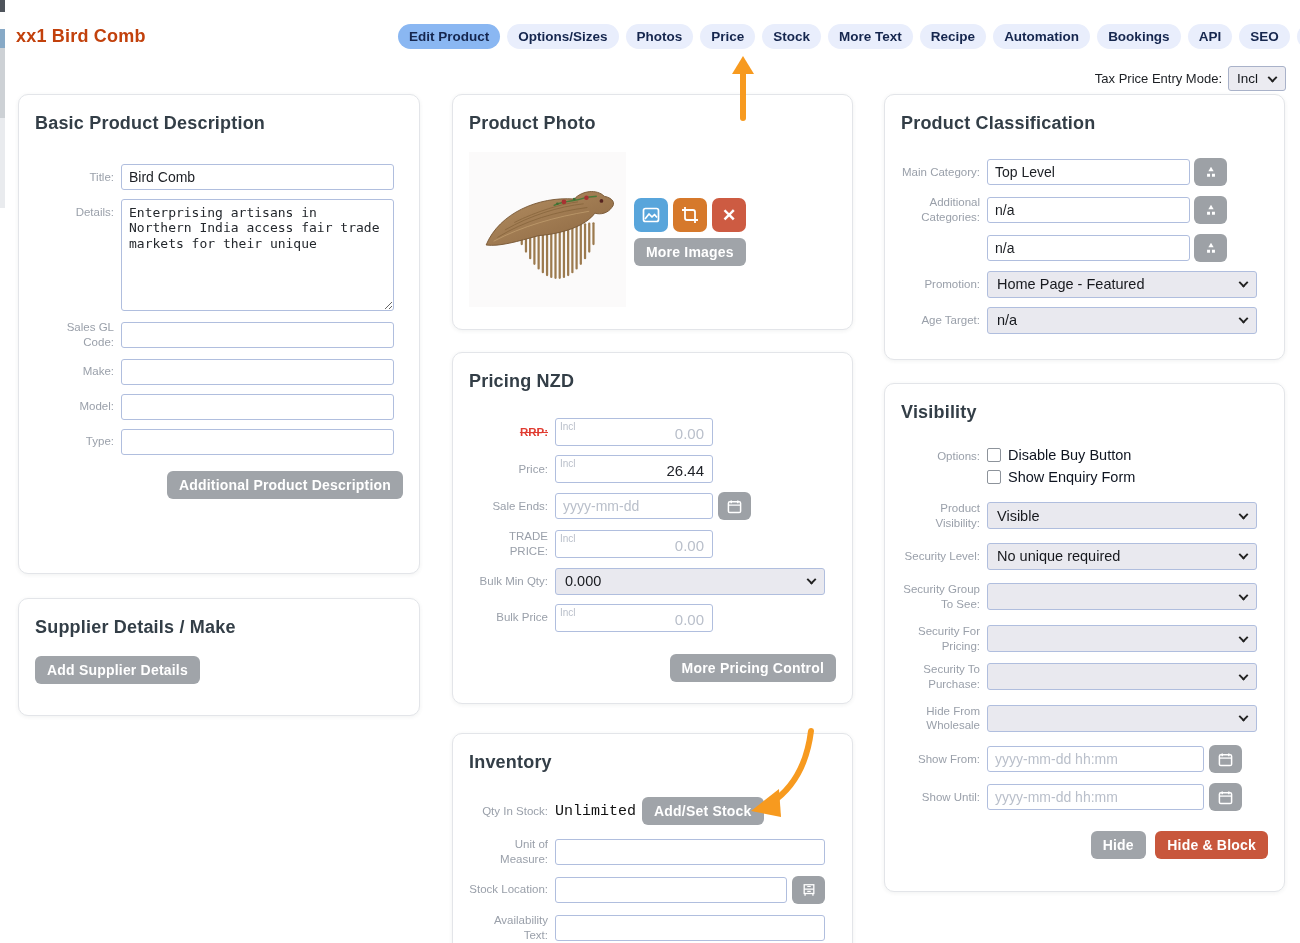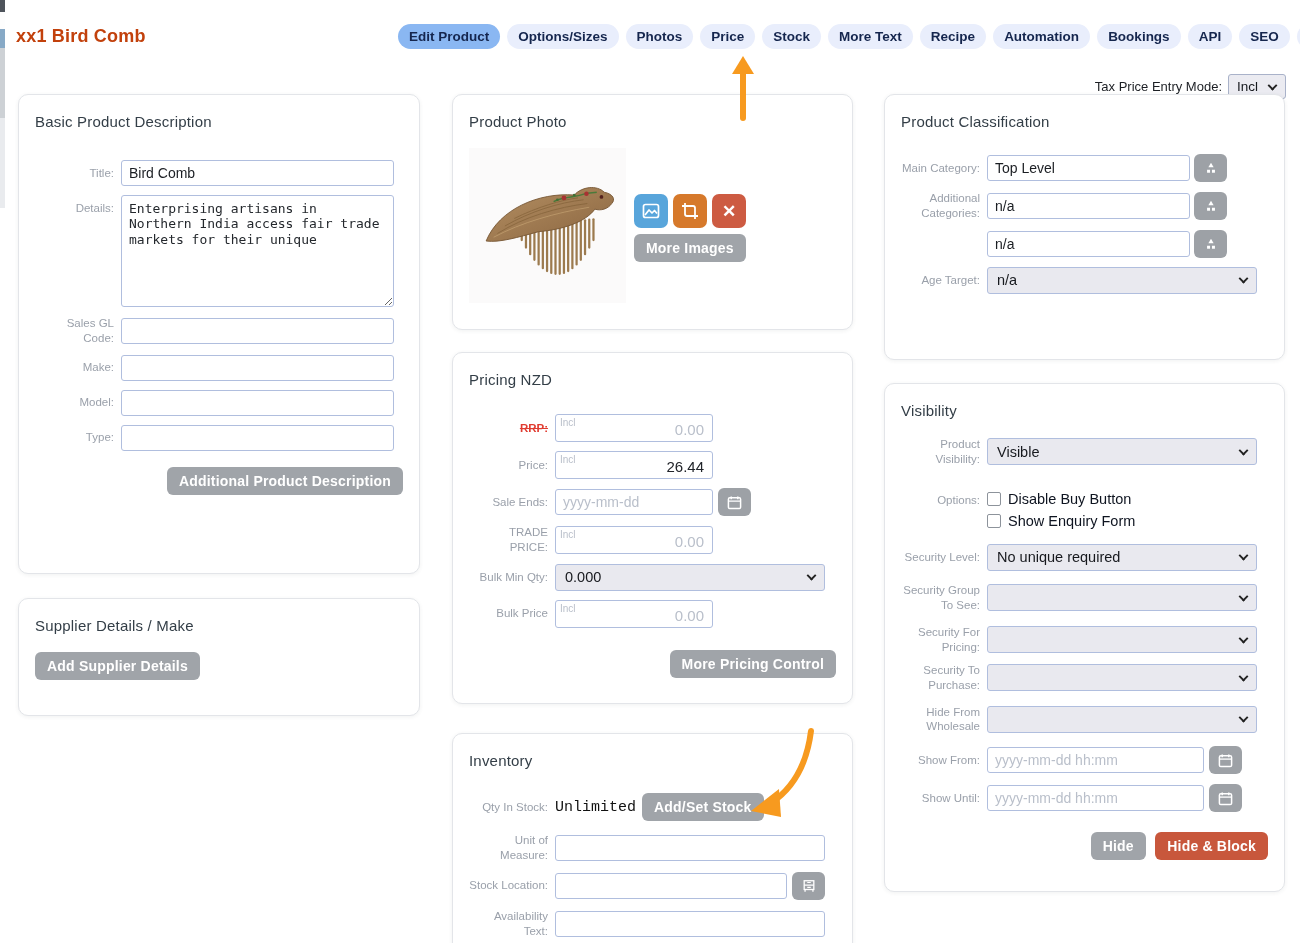--- a/index.html
+++ b/index.html
@@ -12,30 +12,30 @@
   .sliver .s3{height:19px;background:#87a9c6;} .sliver .s4{height:70px;background:#cdd1d5;}
   .sliver .s5{height:90px;background:#e9ebee;}
 
   .page-title { position:absolute; left:16px; top:26px; font-size:18px; font-weight:700; color:#c2410c; letter-spacing:.2px; }
 
   .tabs { position:absolute; left:398px; top:24px; width:890px; display:flex; gap:7px; flex-wrap:nowrap; }
   .tab { background:#e9eefc; color:#15264e; font-weight:700; font-size:13.5px;
     padding:5px 11px; border-radius:14px; white-space:nowrap; cursor:pointer; }
   .tab.active { background:#8ab7f2; }
 
-  .tax-row { position:absolute; right:14px; top:74px; display:flex; align-items:center; gap:6px; }
+  .tax-row { position:absolute; right:14px; top:66px; display:flex; align-items:center; gap:6px; }
   .tax-row .lbl { font-size:13px; color:#1c1f24; }
   .fake-select { position:relative; background:#ebebf1; border:1px solid #a9b2c9; border-radius:3px;
     display:flex; align-items:center; padding:0 22px 0 8px; height:25px; font-size:13.5px; color:#15181d; cursor:pointer; }
   .chev { position:absolute; right:9px; top:50%; width:7px; height:7px; border-right:2px solid #222;
     border-bottom:2px solid #222; transform:translateY(-70%) rotate(45deg); }
 
   .card { position:absolute; background:#fff; border:1px solid #e3e5e9; border-radius:10px;
     box-shadow:0 1px 4px rgba(40,50,60,.07); padding:18px 16px; overflow:hidden; }
-  .card h2 { font-size:15px; font-weight:400; color:#333e47; letter-spacing:.2px; margin-bottom:18px; }
+  .card h2 { font-size:18px; font-weight:700; color:#333e47; letter-spacing:.2px; margin-bottom:18px; }
 
   .row { display:flex; align-items:center; margin-bottom:9px; }
   .row .lab { width:86px; min-width:86px; text-align:right; font-size:11.5px; color:#9aa0aa;
     padding-right:7px; line-height:1.3; }
   .row .lab.top { align-self:flex-start; padding-top:6px; }
   input[type=text], textarea { border:1px solid #b0bede; border-radius:3px; font-size:14px;
     color:#1b1e23; padding:4px 7px; height:26px; outline:none; background:#fff;
     font-family:"Liberation Sans", sans-serif; }
   input::placeholder, textarea::placeholder { color:#b9bfca; }
   textarea { height:112px; resize:both; font-family:"DejaVu Sans Mono", monospace; font-size:13px;
@@ -327,50 +327,57 @@
     <input type="text" style="width: 203px;" value="n/a">
     <button class="icon-btn" style="margin-left:4px;">
       <svg width="14" height="14" viewBox="0 0 16 16">
         <path d="M8 2 L11 7 H5 Z" fill="#fff"></path>
         <rect x="3.5" y="10" width="3.4" height="3.4" fill="#fff"></rect>
         <rect x="9.1" y="10" width="3.4" height="3.4" fill="#fff"></rect>
       </svg>
     </button>
   </div>
   <div class="row">
+    <span class="lab">Promotion:</span>
+    <div class="sel" style="width:270px;">
+      <span>Home Page - Featured</span>
+      <i class="chev"></i>
+    </div>
+  </div>
+  <div class="row">
     <span class="lab">Age Target:</span>
     <div class="sel" style="width:270px;">
       <span>n/a</span>
       <i class="chev"></i>
     </div>
   </div>
 </div>
 
 <div class="card" style="left:884px; top:383px; width:401px; height:509px;">
   <h2>Visibility</h2>
-  <div class="row" style="margin-top:10px; margin-bottom:12px;">
-    <span class="lab">Product Visibility:</span>
-    <div class="sel" style="width:270px;">
-      <span>Visible</span>
-      <i class="chev"></i>
-    </div>
-  </div>
   <div class="row" style="margin-top:24px; align-items:flex-start;">
     <span class="lab" style="padding-top:2px;">Options:</span>
     <div>
       <div class="cb-row">
         <span class="cb"></span>
         <span class="cb-lab">Disable Buy Button</span>
       </div>
       <div class="cb-row">
         <span class="cb"></span>
         <span class="cb-lab">Show Enquiry Form</span>
       </div>
     </div>
   </div>
+  <div class="row" style="margin-top:10px; margin-bottom:12px;">
+    <span class="lab">Product Visibility:</span>
+    <div class="sel" style="width:270px;">
+      <span>Visible</span>
+      <i class="chev"></i>
+    </div>
+  </div>
   <div class="row" style="margin-bottom:12px;">
     <span class="lab">Security Level:</span>
     <div class="sel" style="width:270px;">
       <span>No unique required</span>
       <i class="chev"></i>
     </div>
   </div>
   <div class="row" style="margin-bottom:12px;">
     <span class="lab">Security Group To See:</span>
     <div class="sel" style="width:270px;">

